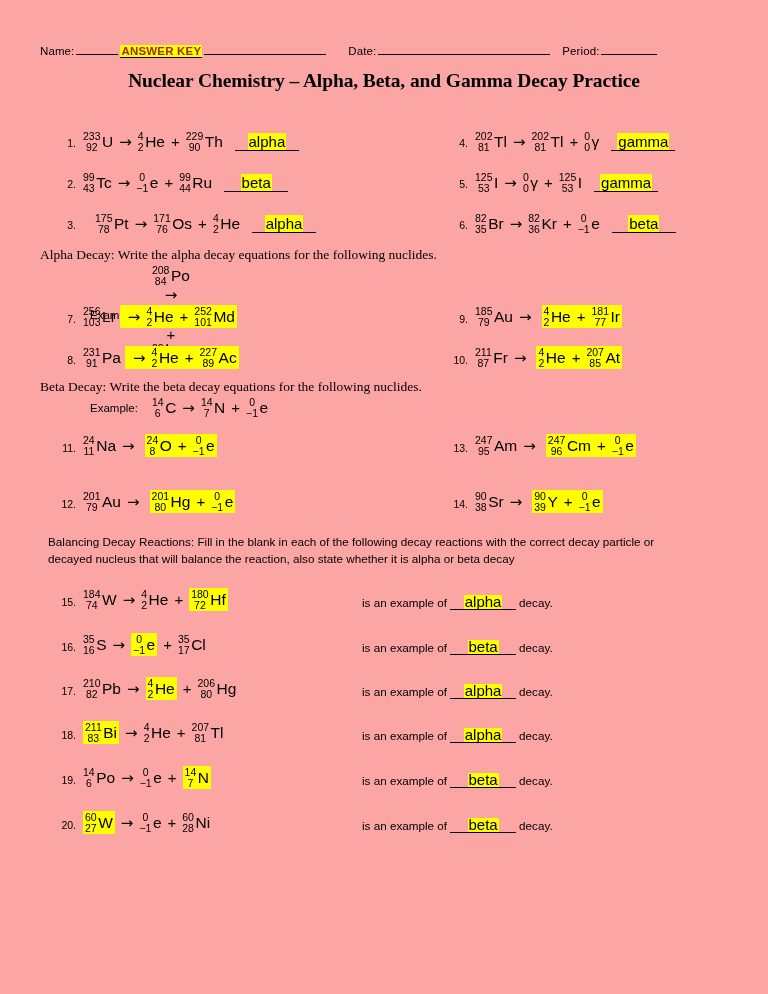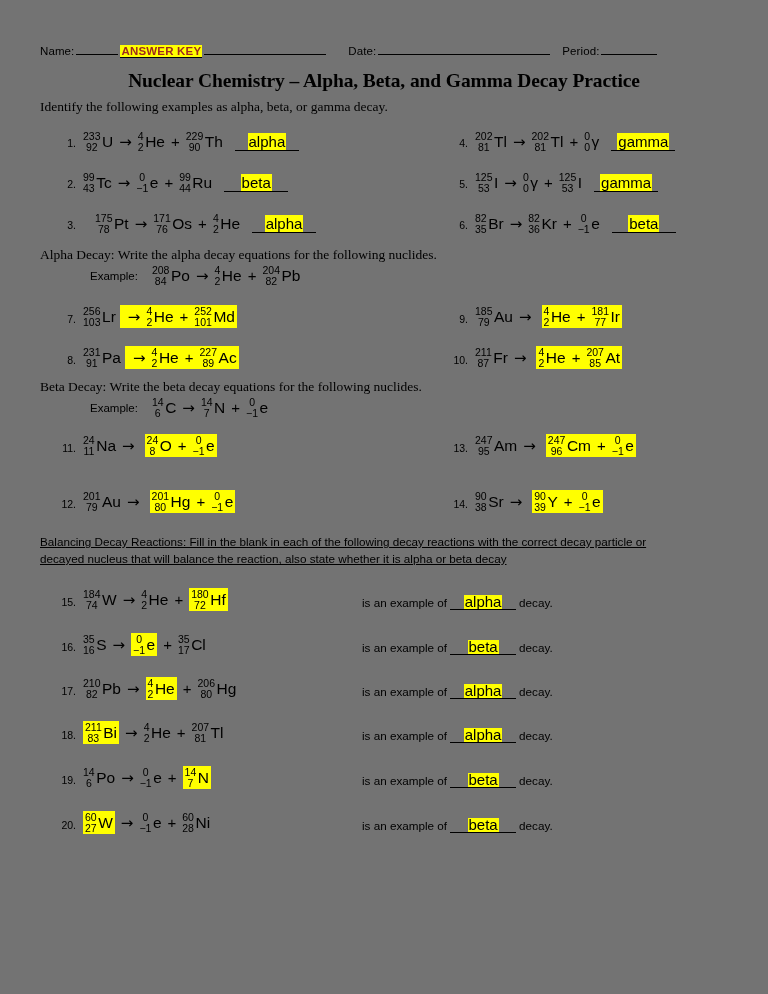--- a/index.html
+++ b/index.html
@@ -12,21 +12,21 @@
     height: 994px;
     position: relative;
     font-family: "Liberation Sans", sans-serif;
     color: #000000;
     overflow: hidden;
   }
   .page {
     position: relative;
     width: 768px;
     height: 994px;
-    background: #737373;
+    background: #fca5a5;
   }
 
   
   .name-line {
     position: absolute;
     left: 40px;
     top: 42px;
     width: 700px;
     font-size: 11.5px;
     letter-spacing: .1px;
@@ -197,21 +197,20 @@
     <span class="answer-key">ANSWER KEY</span>
     <span class="rule" style="width:122px"></span>
     <span class="nl-label" style="margin-left:20px">Date:</span>
     <span class="rule" style="width:172px"></span>
     <span class="nl-label" style="margin-left:10px">Period:</span>
     <span class="rule" style="width:56px"></span>
   </div>
 
   <div class="title">Nuclear Chemistry – Alpha, Beta, and Gamma Decay Practice</div>
 
-  <div class="instr" style="left:40px; top:99px;">Identify the following examples as alpha, beta, or gamma decay.</div>
   <div id="s1">
       <div class="eqrow" style="left: 56px; top: 131px;">
         <span class="qnum">1.</span>
         <span style="display: inline-flex; align-items: center;">
           <span class="nuc">
             <span class="ams">
               <span class="top">233</span>
               <span class="bot">92</span>
             </span>
             <span class="sym">U</span>
@@ -390,21 +389,21 @@
         </span>
         <span class="blank" style="width: 64px; margin-left: 12px;">
           <span class="ans">beta</span>
         </span>
       </div>
     </div>
 
   <div class="instr" style="left:40px; top:247px;">Alpha Decay: Write the alpha decay equations for the following nuclides.</div>
   <div class="example-row" style="left:90px; top:265px;">
     <span class="example-label">Example:</span>
-    <span id="s2ex" style="display: inline-flex; align-items: center;">
+    <span id="s2ex" style="display: inline-flex; align-items: center; flex-direction: column;">
         <span class="nuc">
           <span class="ams">
             <span class="top">208</span>
             <span class="bot">84</span>
           </span>
           <span class="sym">Po</span>
         </span>
         <span class="arrow">→</span>
         <span class="nuc">
           <span class="ams">
@@ -691,21 +690,21 @@
             <span class="ams">
               <span class="top">0</span>
               <span class="bot">−1</span>
             </span>
             <span class="sym">e</span>
           </span>
         </span>
       </div>
     </div>
 
-  <div class="instr-sans" style="left:40px; top:533px;text-decoration:underline;">
+  <div class="instr-sans" style="left:48px; top:533px;">
     <span style="display: block;">Balancing Decay Reactions: Fill in the blank in each of the following decay reactions with the correct decay particle or</span>
     <span style="display: block;">decayed nucleus that will balance the reaction, also state whether it is alpha or beta decay</span>
   </div>
   <div id="s4">
       <div class="eqrow" style="left: 56px; top: 588px;">
         <span class="qnum">15.</span>
         <span style="display: inline-flex; align-items: center;">
           <span class="nuc">
             <span class="ams">
               <span class="top">184</span>

